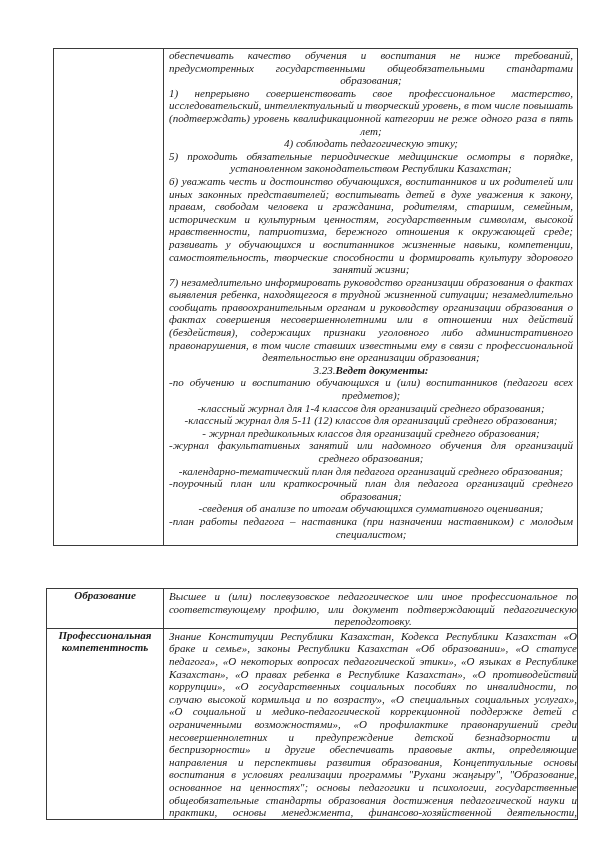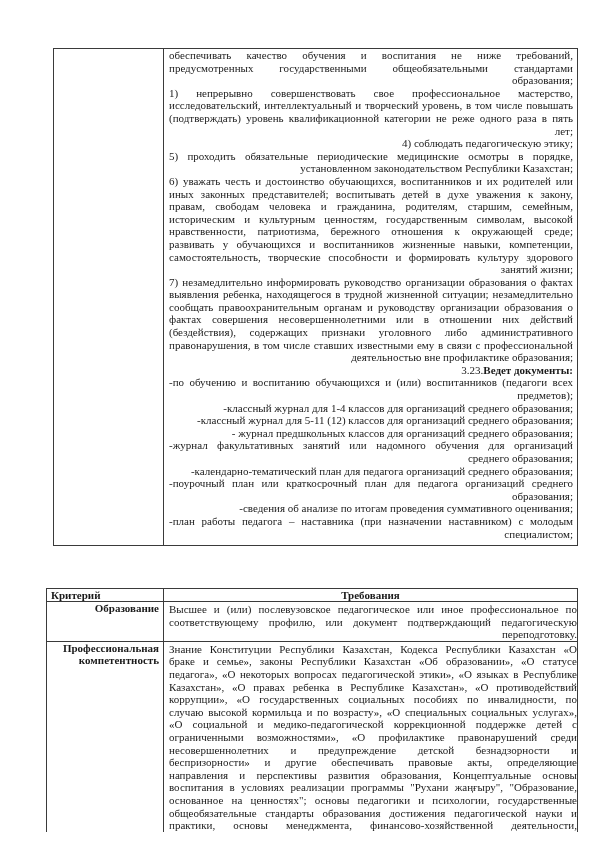--- a/index.html
+++ b/index.html
@@ -19,20 +19,21 @@
     }
     .page {
       position: absolute;
       left: 0; top: 0;
       width: 600px; height: 849px;
     }
     table {
       border-collapse: collapse;
       position: absolute;
       table-layout: fixed;
+      font-style: italic;
     }
     td, th {
       border: 1px solid #3a3a3a;
       vertical-align: top;
       padding: 0 4px;
     }
     #duties-table {
       left: 53px;
       top: 48px;
       width: 524px;
@@ -44,21 +45,21 @@
       padding: 0 4px 0 5px;
     }
     .jl {
       text-align: justify;
       text-align-last: justify;
       display: block;
       white-space: nowrap;
     }
     .ll {
       display: block;
-      text-align: right;
+      text-align: center;
       white-space: nowrap;
     }
     b, .bold { font-weight: bold; }
 
     #requirements-table {
       left: 46px;
       top: 588px;
       width: 531px;
     }
     #requirements-table col.c1 { width: 117px; }
@@ -115,53 +116,49 @@
               <span class="jl">нравственности, патриотизма, бережного отношения к окружающей среде;</span>
               <span class="jl">развивать у обучающихся и воспитанников жизненные навыки, компетенции,</span>
               <span class="jl">самостоятельность, творческие способности и формировать культуру здорового</span>
               <span class="ll">занятий жизни;</span>
               <span class="jl">7) незамедлительно информировать руководство организации образования о фактах</span>
               <span class="jl">выявления ребенка, находящегося в трудной жизненной ситуации; незамедлительно</span>
               <span class="jl">сообщать правоохранительным органам и руководству организации образования о</span>
               <span class="jl">фактах совершения несовершеннолетними или в отношении них действий</span>
               <span class="jl">(бездействия), содержащих признаки уголовного либо административного</span>
               <span class="jl">правонарушения, в том числе ставших известными ему в связи с профессиональной</span>
-              <span class="ll">деятельностью вне профилактике образования;</span>
+              <span class="ll">деятельностью вне организации образования;</span>
             </div>
         <span class="ll"><span>3.23.</span><b>Ведет документы:</b></span>
         <div id="doc-lines">
               <span class="jl">-по обучению и воспитанию обучающихся и (или) воспитанников (педагоги всех</span>
               <span class="ll">предметов);</span>
               <span class="ll">-классный журнал для 1-4 классов для организаций среднего образования;</span>
               <span class="ll">-классный журнал для 5-11 (12) классов для организаций среднего образования;</span>
               <span class="ll">- журнал предшкольных классов для организаций среднего образования;</span>
               <span class="jl">-журнал факультативных занятий или надомного обучения для организаций</span>
               <span class="ll">среднего образования;</span>
               <span class="ll">-календарно-тематический план для педагога организаций среднего образования;</span>
               <span class="jl">-поурочный план или краткосрочный план для педагога организаций среднего</span>
               <span class="ll">образования;</span>
-              <span class="ll">-сведения об анализе по итогам проведения суммативного оценивания;</span>
+              <span class="ll">-сведения об анализе по итогам обучающихся суммативного оценивания;</span>
               <span class="jl">-план работы педагога – наставника (при назначении наставником) с молодым</span>
               <span class="ll">специалистом;</span>
             </div>
       </td>
     </tr>
   </tbody>
     </table>
 
   <table id="requirements-table">
     <colgroup>
         <col class="c1">
         <col class="c2">
       </colgroup>
     <tbody>
-        <tr>
-      <th class="left">Критерий</th>
-      <th class="center">Требования</th>
-    </tr>
     <tr>
       <td class="crit">
             <div id="crit-0">
               <span class="ll">Образование</span>
             </div>
           </td>
       <td class="req">
             <div id="req-0">
               <span class="jl">Высшее  и (или) послевузовское педагогическое  или иное профессиональное по</span>
               <span class="jl">соответствующему профилю, или документ подтверждающий педагогическую</span>

